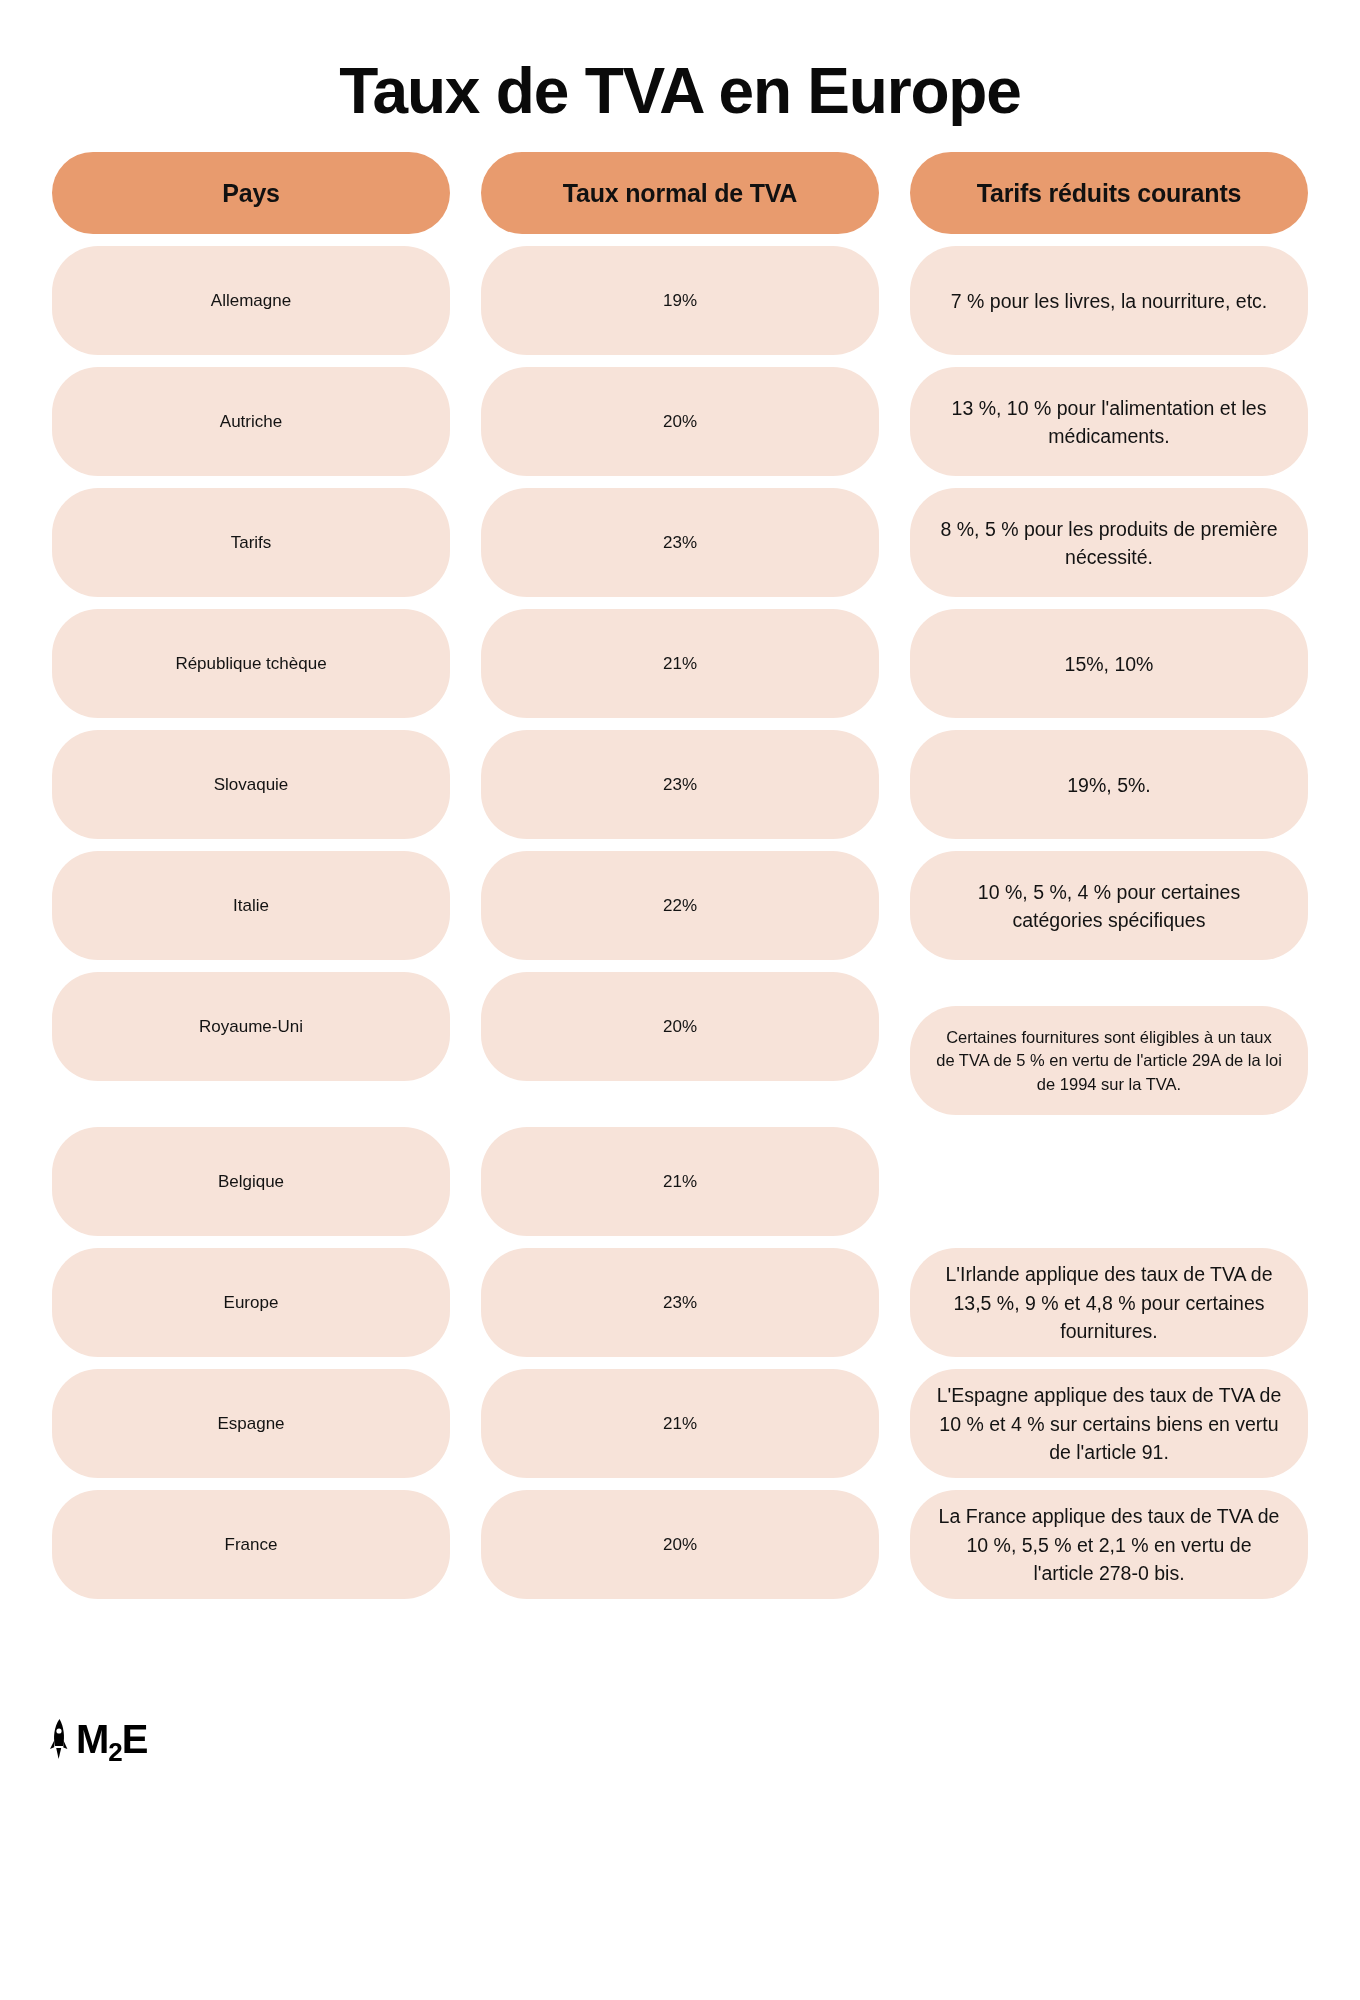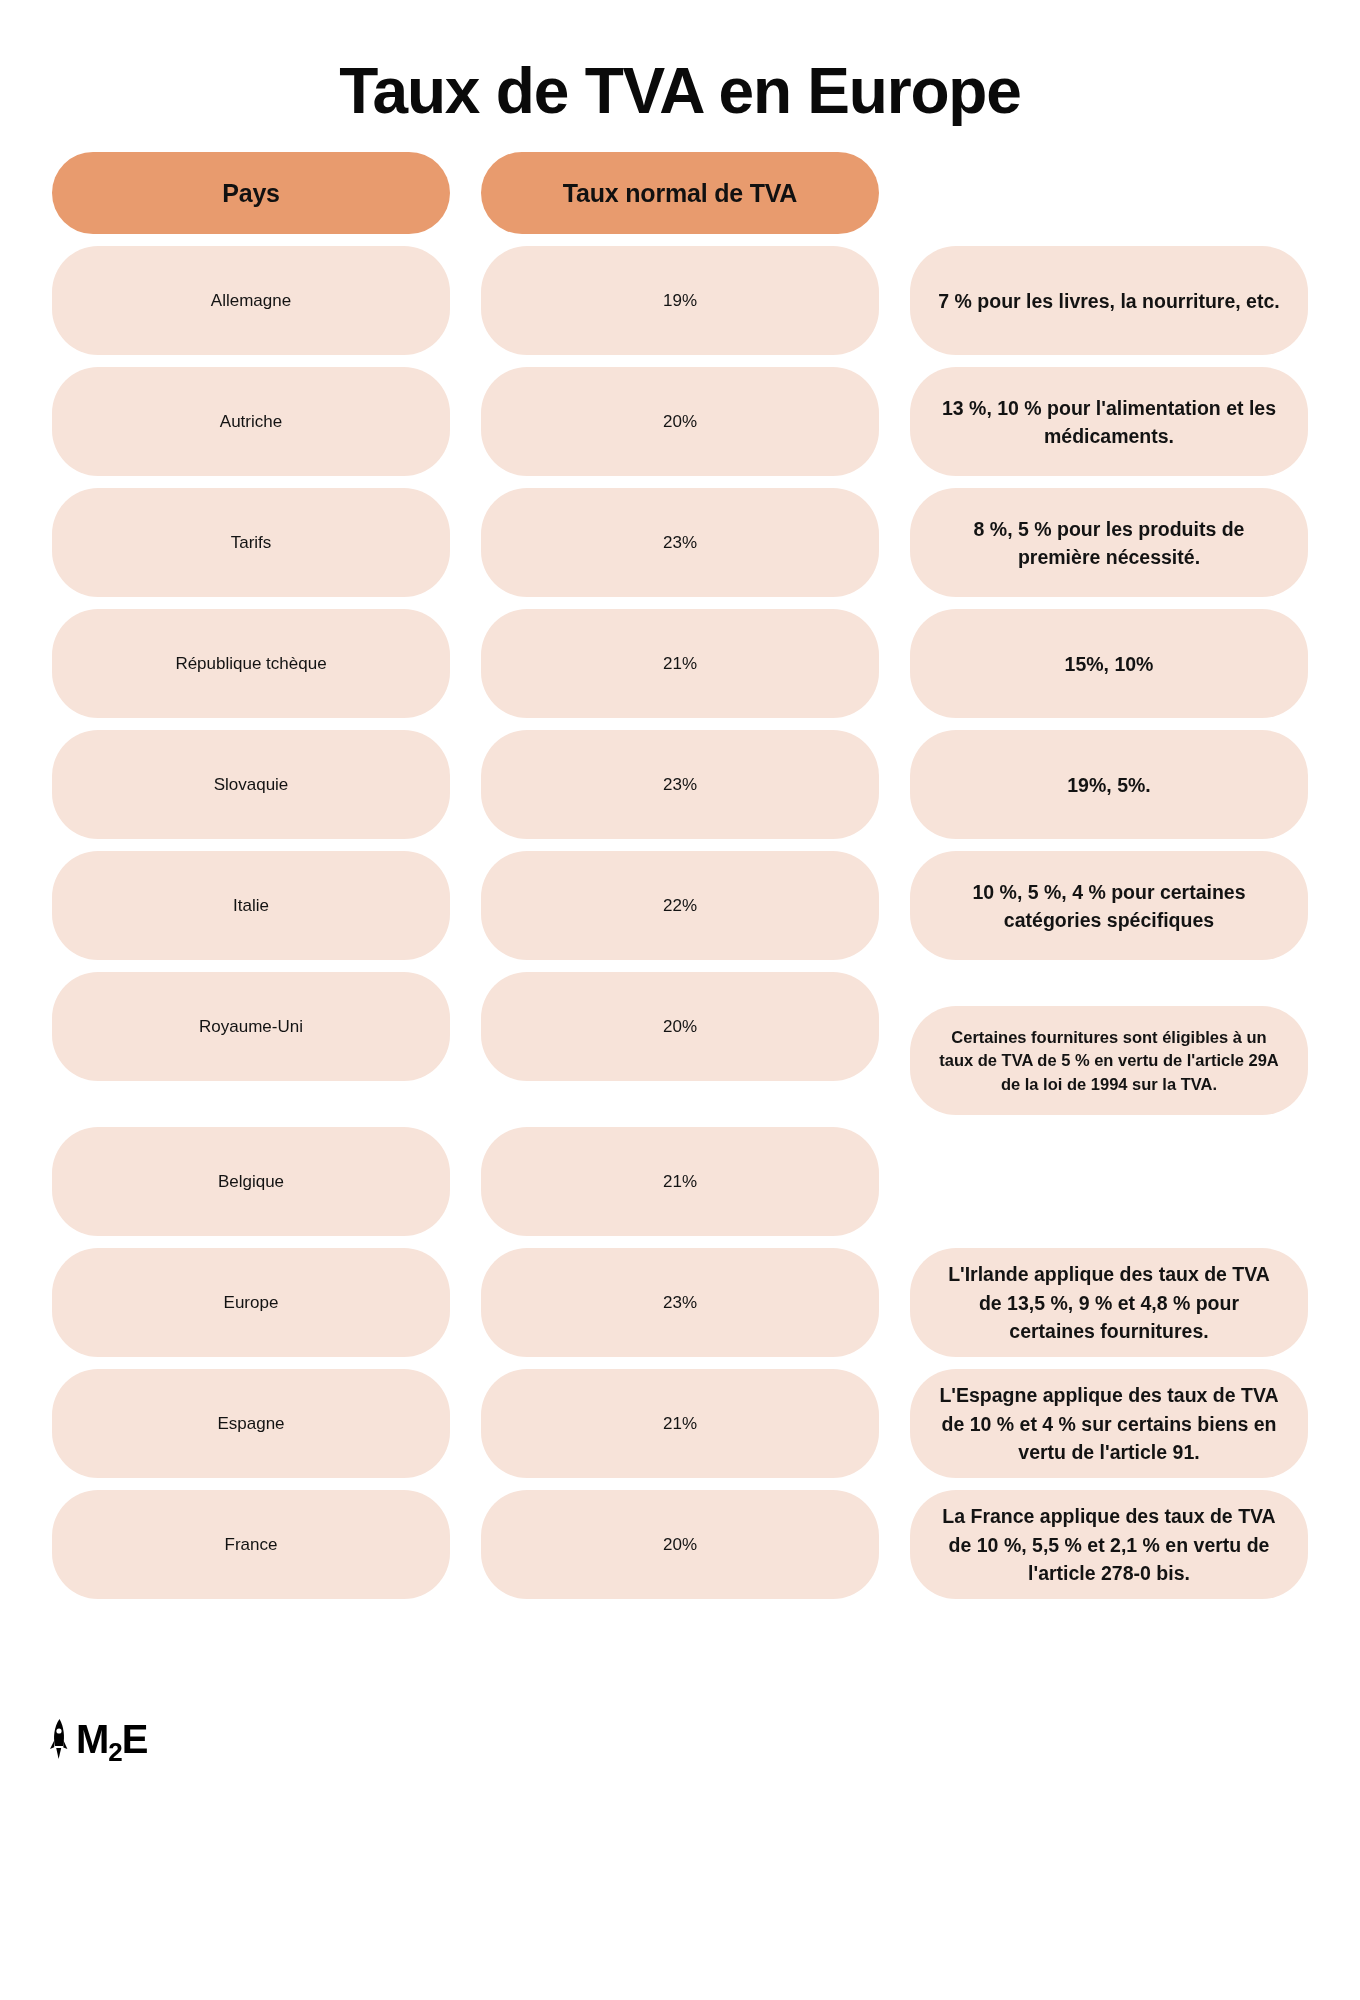--- a/index.html
+++ b/index.html
@@ -85,21 +85,20 @@
   .row-body .cell-country,
   .row-body .cell-rate {
     font-size: 17px;
   }
 
   
   .row-body .cell-notes {
     font-size: 19.5px;
     line-height: 1.45;
     padding: 10px 26px;
-    font-weight: bold;
   }
 
   
   .row-body .cell-notes.dense {
     font-size: 16.5px;
     line-height: 1.42;
     margin-top: 34px;
   }
 
   
@@ -140,20 +139,21 @@
 
 <div class="page">
 
   <h1 class="title">Taux de TVA en Europe</h1>
 
   <div class="table">
 
     <div class="row row-header">
       <div class="cell cell-country">Pays</div>
       <div class="cell cell-rate">Taux normal de TVA</div>
+      <div class="cell cell-notes-header">Tarifs réduits courants</div>
     </div>
 
     <div class="row row-body">
       <div class="cell cell-country">Allemagne</div>
       <div class="cell cell-rate">19%</div>
       <div class="cell cell-notes">7 % pour les livres, la nourriture, etc.</div>
     </div>
 
     <div class="row row-body">
       <div class="cell cell-country">Autriche</div>

